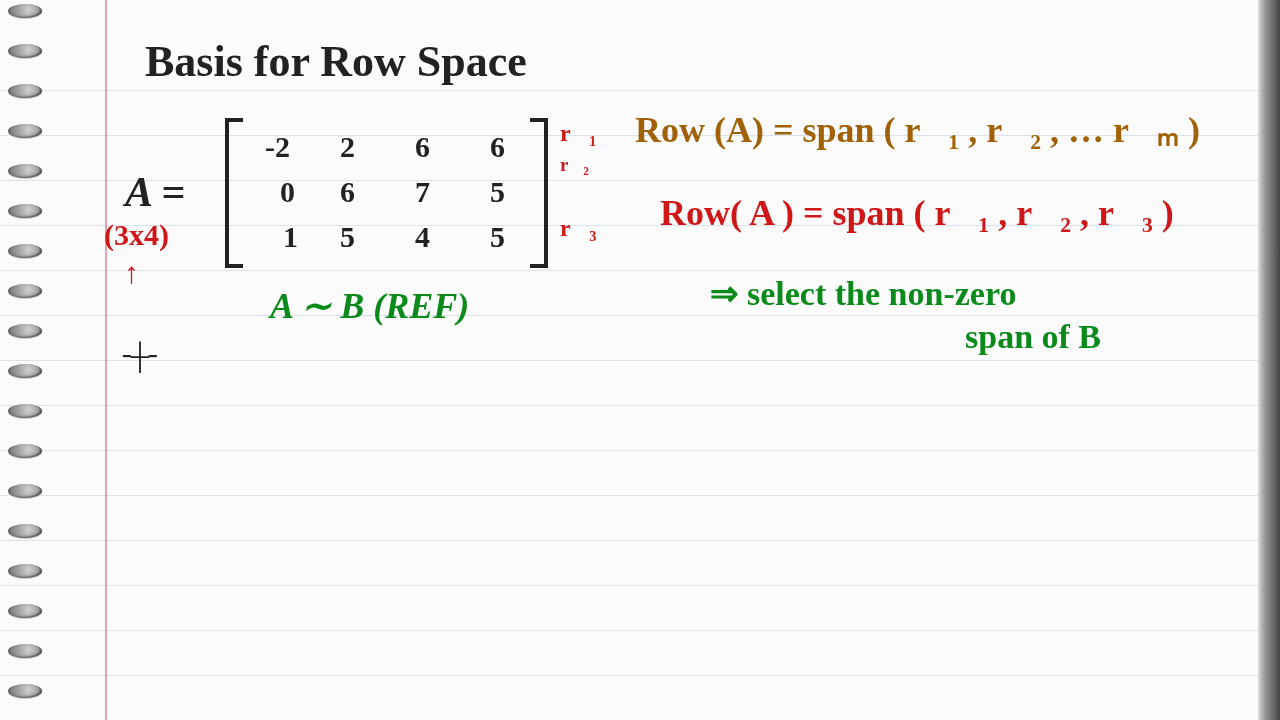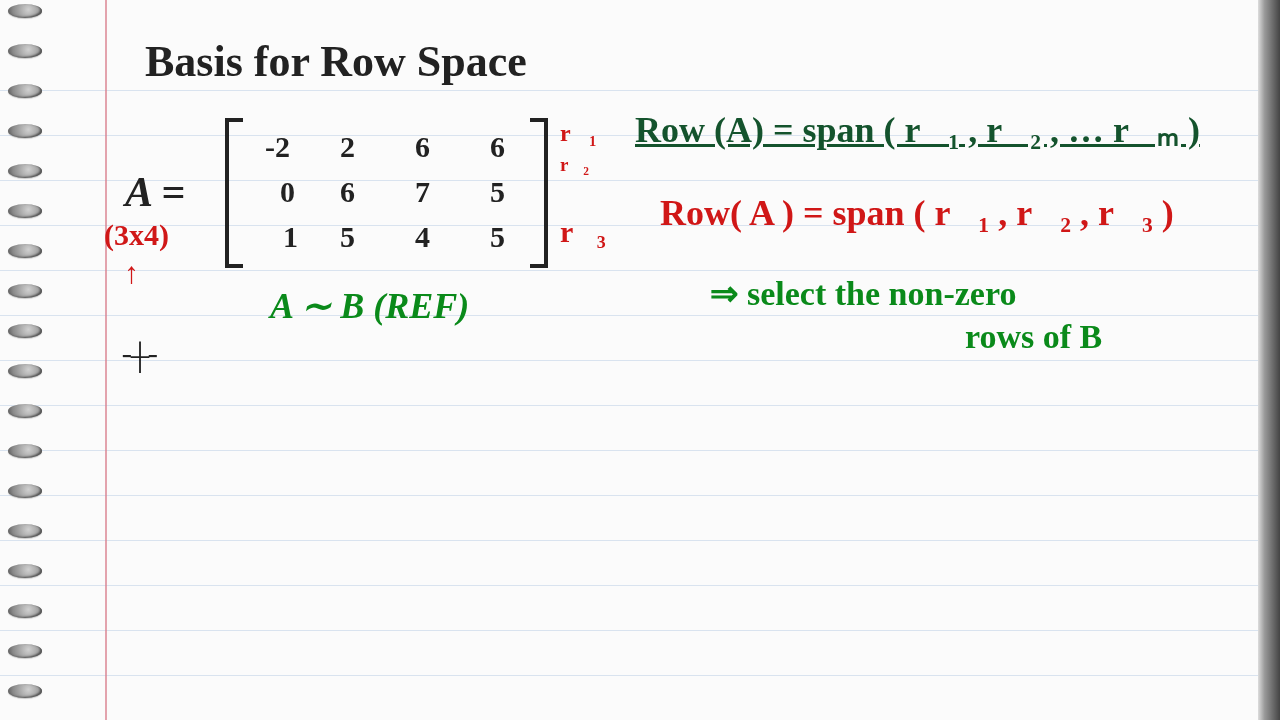--- a/index.html
+++ b/index.html
@@ -62,21 +62,21 @@
     background: linear-gradient(to right, #ddd 0%, #999 30%, #444 100%);
   }
   .ink {
     position: absolute;
     font-weight: 600;
     white-space: nowrap;
     text-align: center;
   }
   .black { color: #222; }
   .red   { color: #d01717; }
-  .blue  { color: #14532d; text-decoration: underline; }
+  .blue  { color: #a16207; }
   .green { color: #0a8a1a; }
   
   .bracket {
     position: absolute;
     border: 4px solid #222;
     border-right: none;
     width: 18px;
   }
   .bracket.right {
     border: 4px solid #222;
@@ -164,25 +164,25 @@
   <div class="mcell" style="left:415px; top:175px;">7</div>
   <div class="mcell" style="left:490px; top:175px;">5</div>
 
   <div class="mcell" style="left:283px; top:220px;">1</div>
   <div class="mcell" style="left:340px; top:220px;">5</div>
   <div class="mcell" style="left:415px; top:220px;">4</div>
   <div class="mcell" style="left:490px; top:220px;">5</div>
 
   <div class="ink red" style="left:560px; top:120px; font-size:24px;">r⃗₁</div>
   <div class="ink red" style="left:560px; top:154px; font-size:19px;">r⃗₂</div>
-  <div class="ink red" style="left:560px; top:215px; font-size:30px;">r⃗₃</div>
+  <div class="ink red" style="left:560px; top:215px; font-size:24px;">r⃗₃</div>
 
   <div class="ink blue" style="left:635px; top:104px; font-size:36px;">Row (A) = span ( r⃗₁ , r⃗₂ , …  r⃗ₘ )</div>
 
   <div class="ink red" style="left:660px; top:192px; font-size:36px;">Row( A )  =  span ( r⃗₁ , r⃗₂ , r⃗₃ )</div>
 
   <div class="ink green" style="left:710px; top:273px; font-size:34px;">⇒  select  the  non-zero</div>
   <div class="ink green" style="left:270px; top:285px; font-size:36px; font-style:italic;">A  ∼  B (REF)</div>
-  <div class="ink green" style="left:965px; top:318px; font-size:34px;">rows  of  B</div>
+  <div class="ink green" style="left:965px; top:318px; font-size:34px;">span  of  B</div>
 
   <div class="cursor" style="left:115px; top:352px;">╶┼╴</div>
 
 </div>
 
 </body></html>

